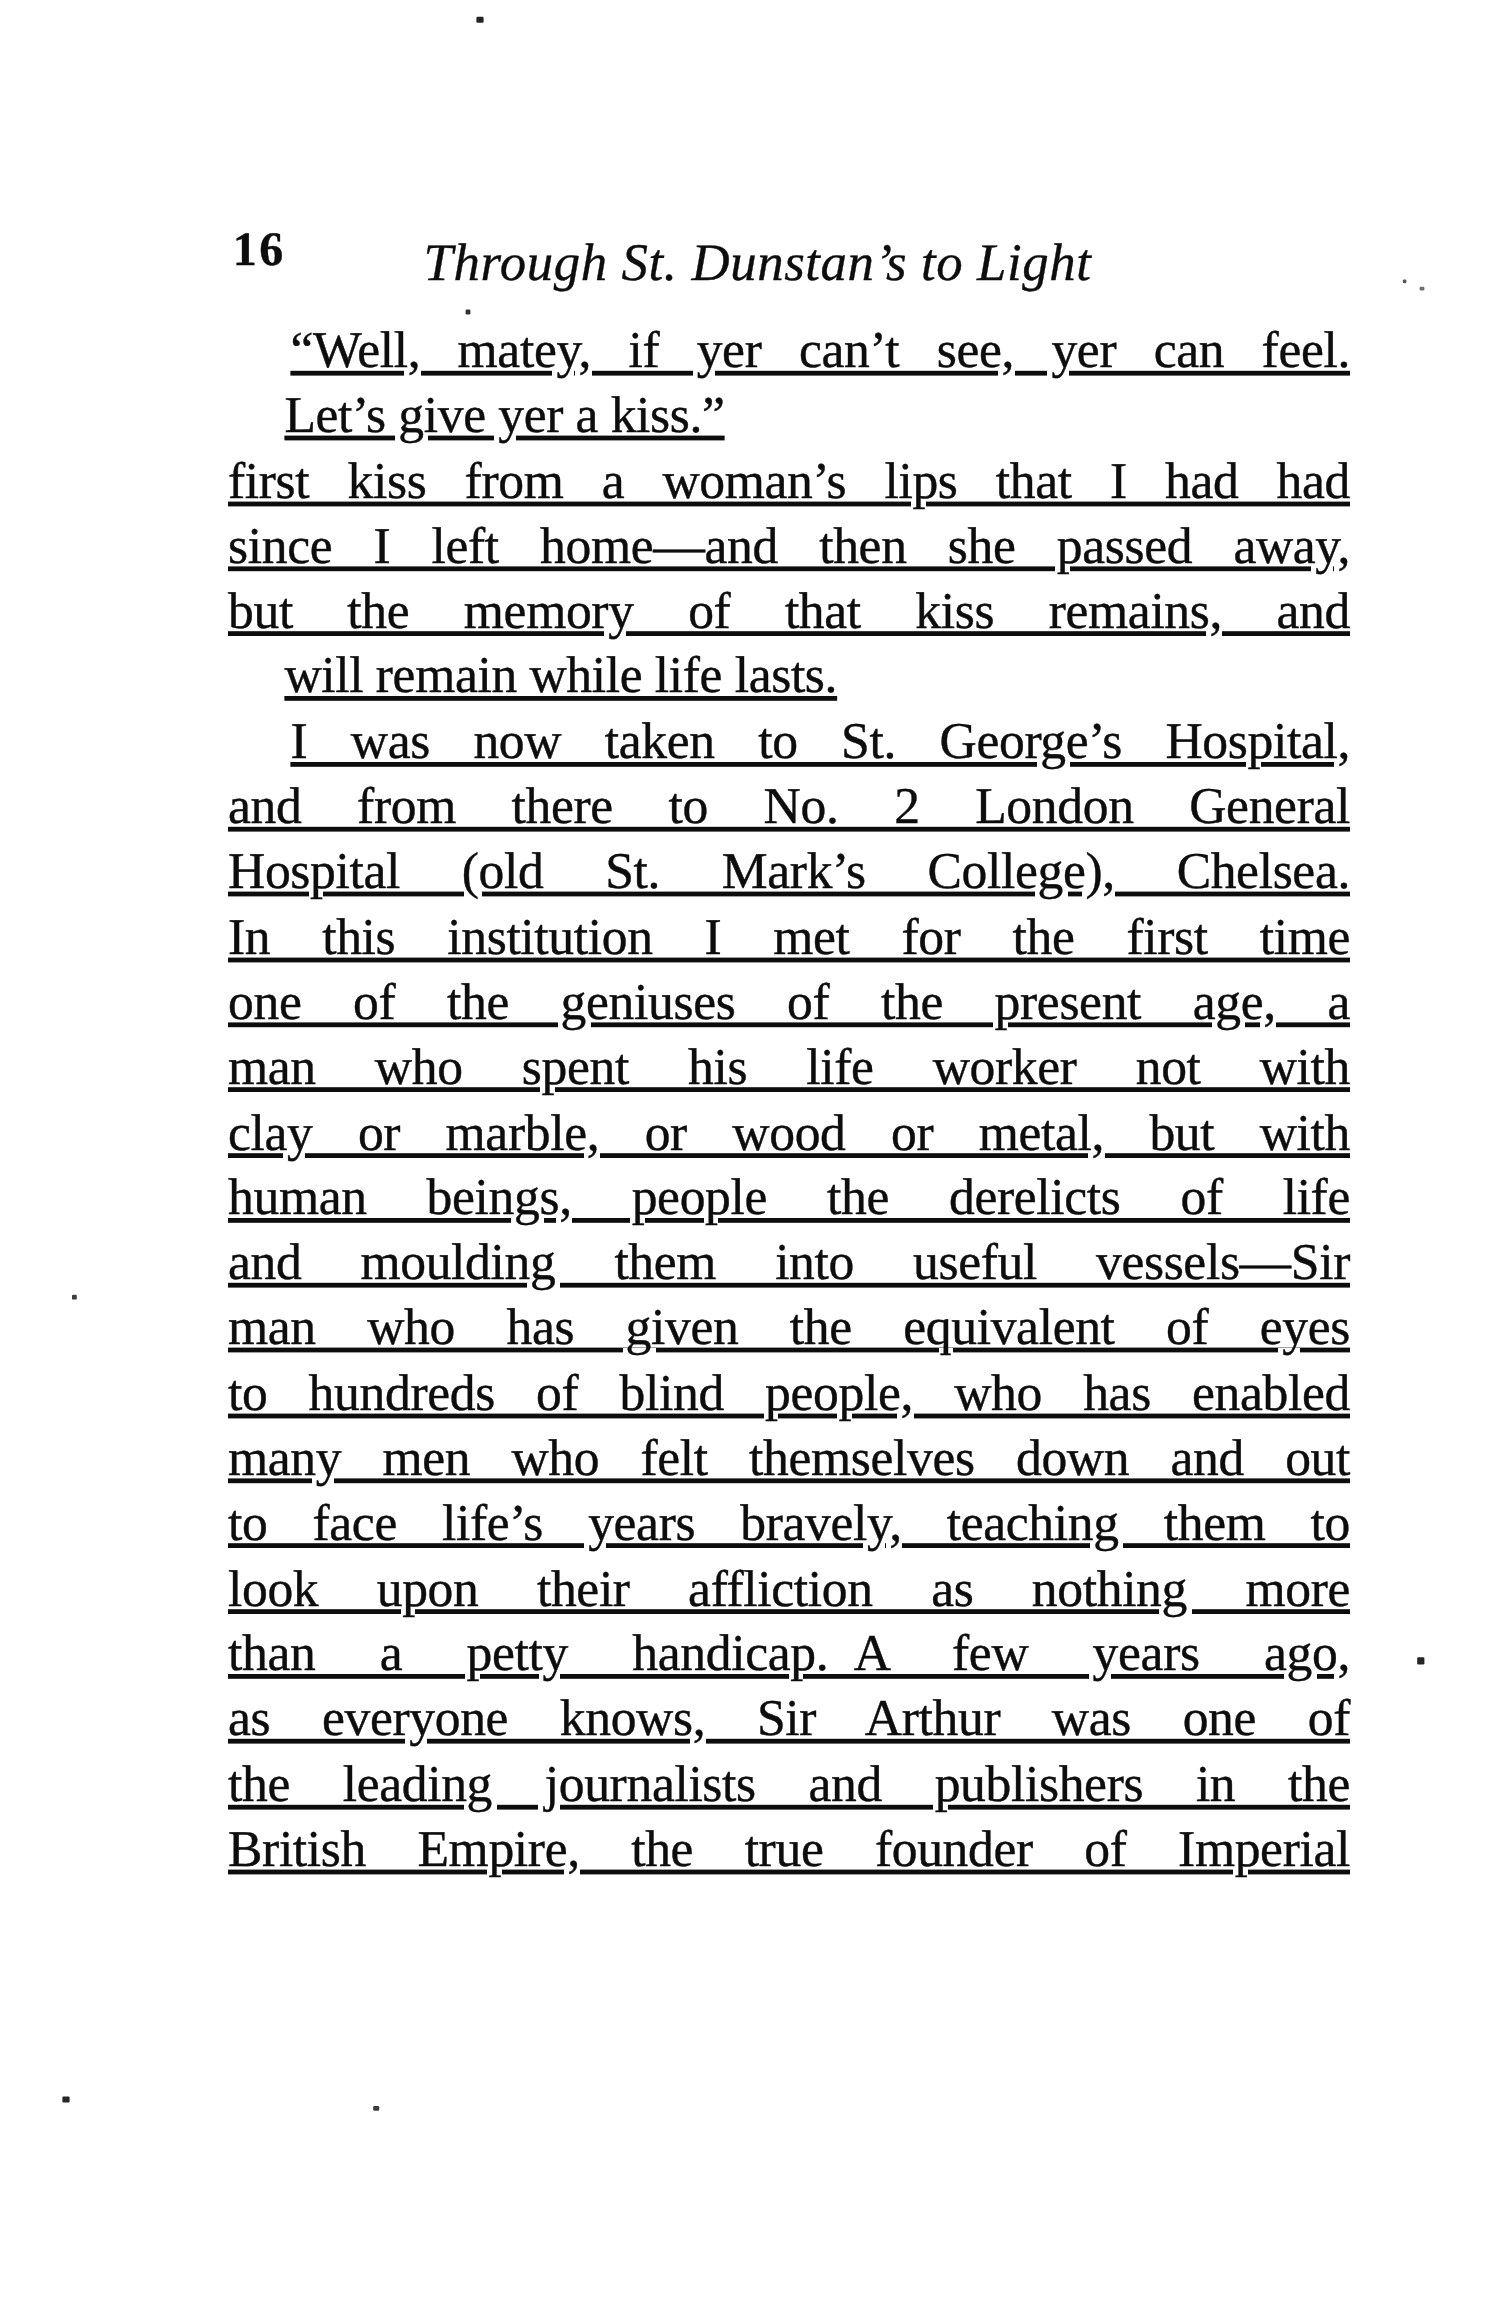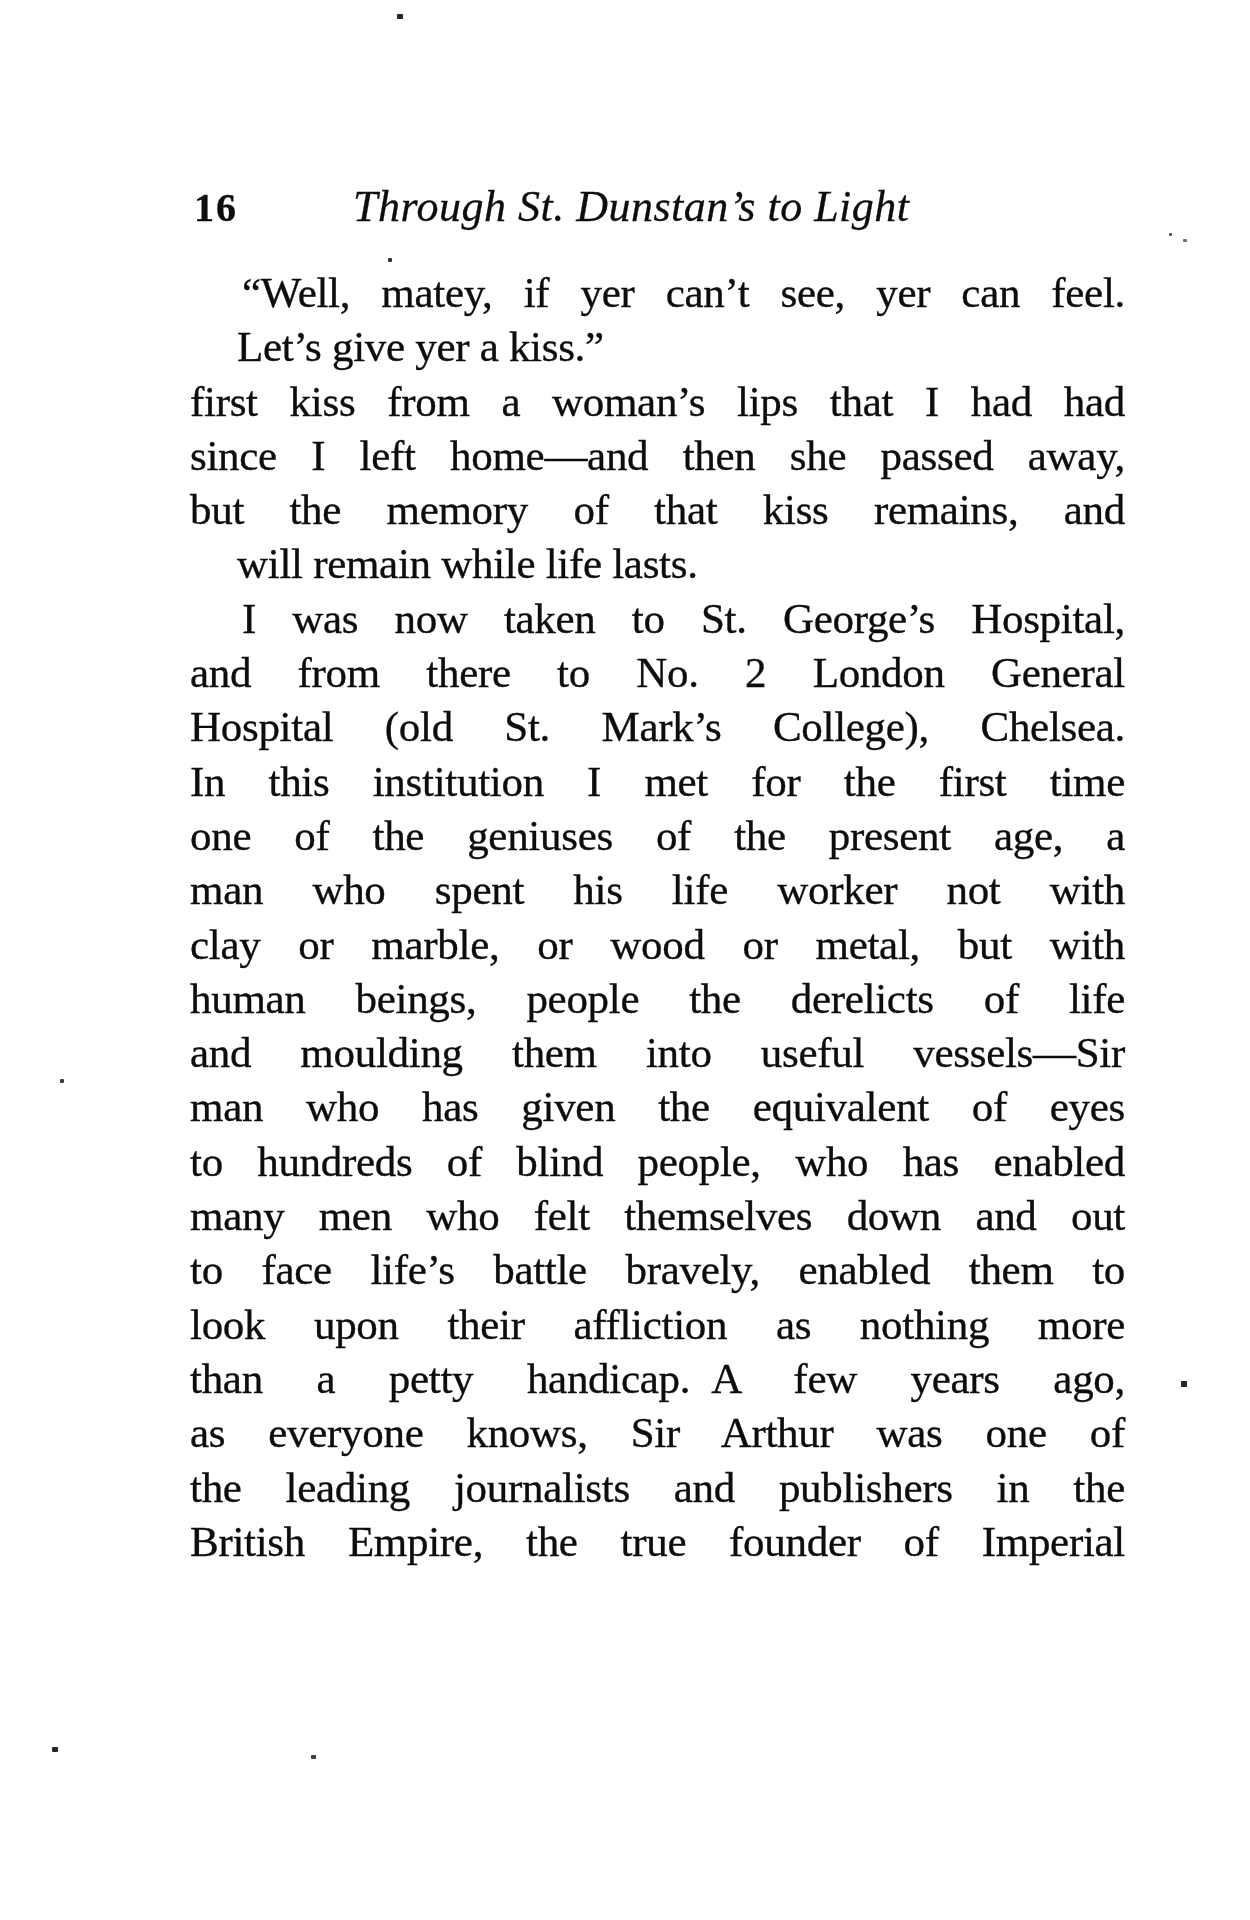--- a/index.html
+++ b/index.html
@@ -18,29 +18,29 @@
   .page{position:absolute;inset:0;background:var(--paper);}
   .page-header{
     position:absolute;top:181px;left:190px;width:940px;height:50px;
   }
   .page-number{
     position:absolute;left:4px;top:3px;
     font-size:40px;font-weight:700;letter-spacing:2px;
     -webkit-text-stroke:0.3px var(--ink);
   }
   .running-title{
-    position:absolute;left:163px;top:0;
+    position:absolute;left:163px;top:12px;
     font-size:44px;font-style:italic;letter-spacing:0.5px;
     -webkit-text-stroke:0.3px var(--ink);
     white-space:nowrap;
   }
   .text-block{
     position:absolute;left:190px;top:266px;width:935px;
   }
-  .paragraph{margin:0;}
+  .paragraph{margin:0;text-decoration:underline;}
   .line{
     font-size:43px;
     line-height:54.3px;
     letter-spacing:-0.3px;
     text-align:justify;
     text-align-last:justify;
     -webkit-text-stroke:0.35px var(--ink);
   }
   .line.indent{padding-left:52px;}
   .line.last{text-align-last:left;margin-left:47px;}
@@ -72,21 +72,21 @@
         <div class="line">Hospital (old St. Mark’s College), Chelsea.</div>
         <div class="line">In this institution I met for the first time</div>
         <div class="line">one of the geniuses of the present age, a</div>
         <div class="line">man who spent his life worker not with</div>
         <div class="line">clay or marble, or wood or metal, but with</div>
         <div class="line">human beings, people the derelicts of life</div>
         <div class="line">and moulding them into useful vessels—Sir</div>
         <div class="line">man who has given the equivalent of eyes</div>
         <div class="line">to hundreds of blind people, who has enabled</div>
         <div class="line">many men who felt themselves down and out</div>
-        <div class="line">to face life’s battle bravely, enabled them to</div>
+        <div class="line">to face life’s years bravely, teaching them to</div>
         <div class="line">look upon their affliction as nothing more</div>
         <div class="line">than a petty handicap. A few years ago,</div>
         <div class="line">as everyone knows, Sir Arthur was one of</div>
         <div class="line">the leading journalists and publishers in the</div>
         <div class="line">British Empire, the true founder of Imperial</div>
       </div>
     </main>
 
   <div id="specks">
       <div class="speck" style="left: 397px; top: 14px; width: 6px; height: 5px; opacity: 0.9;"></div>

